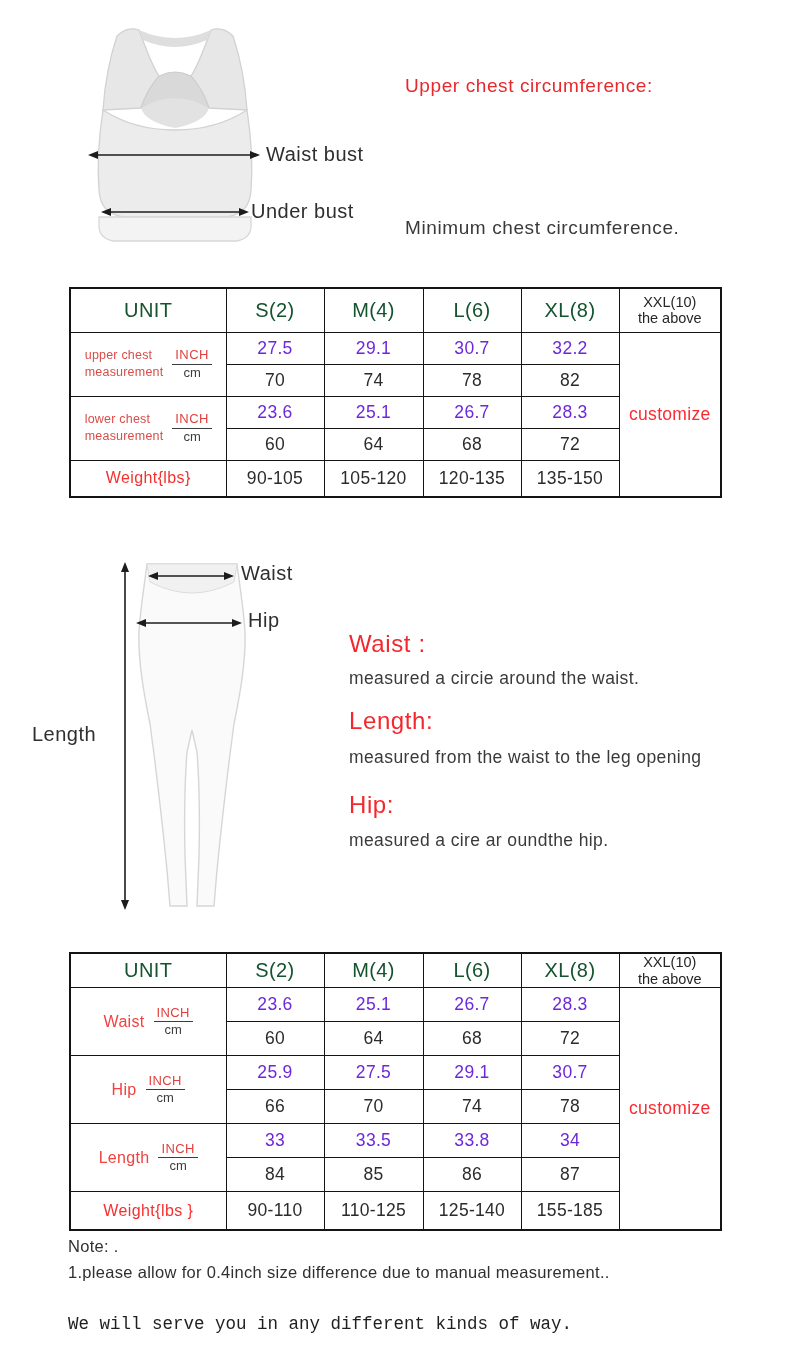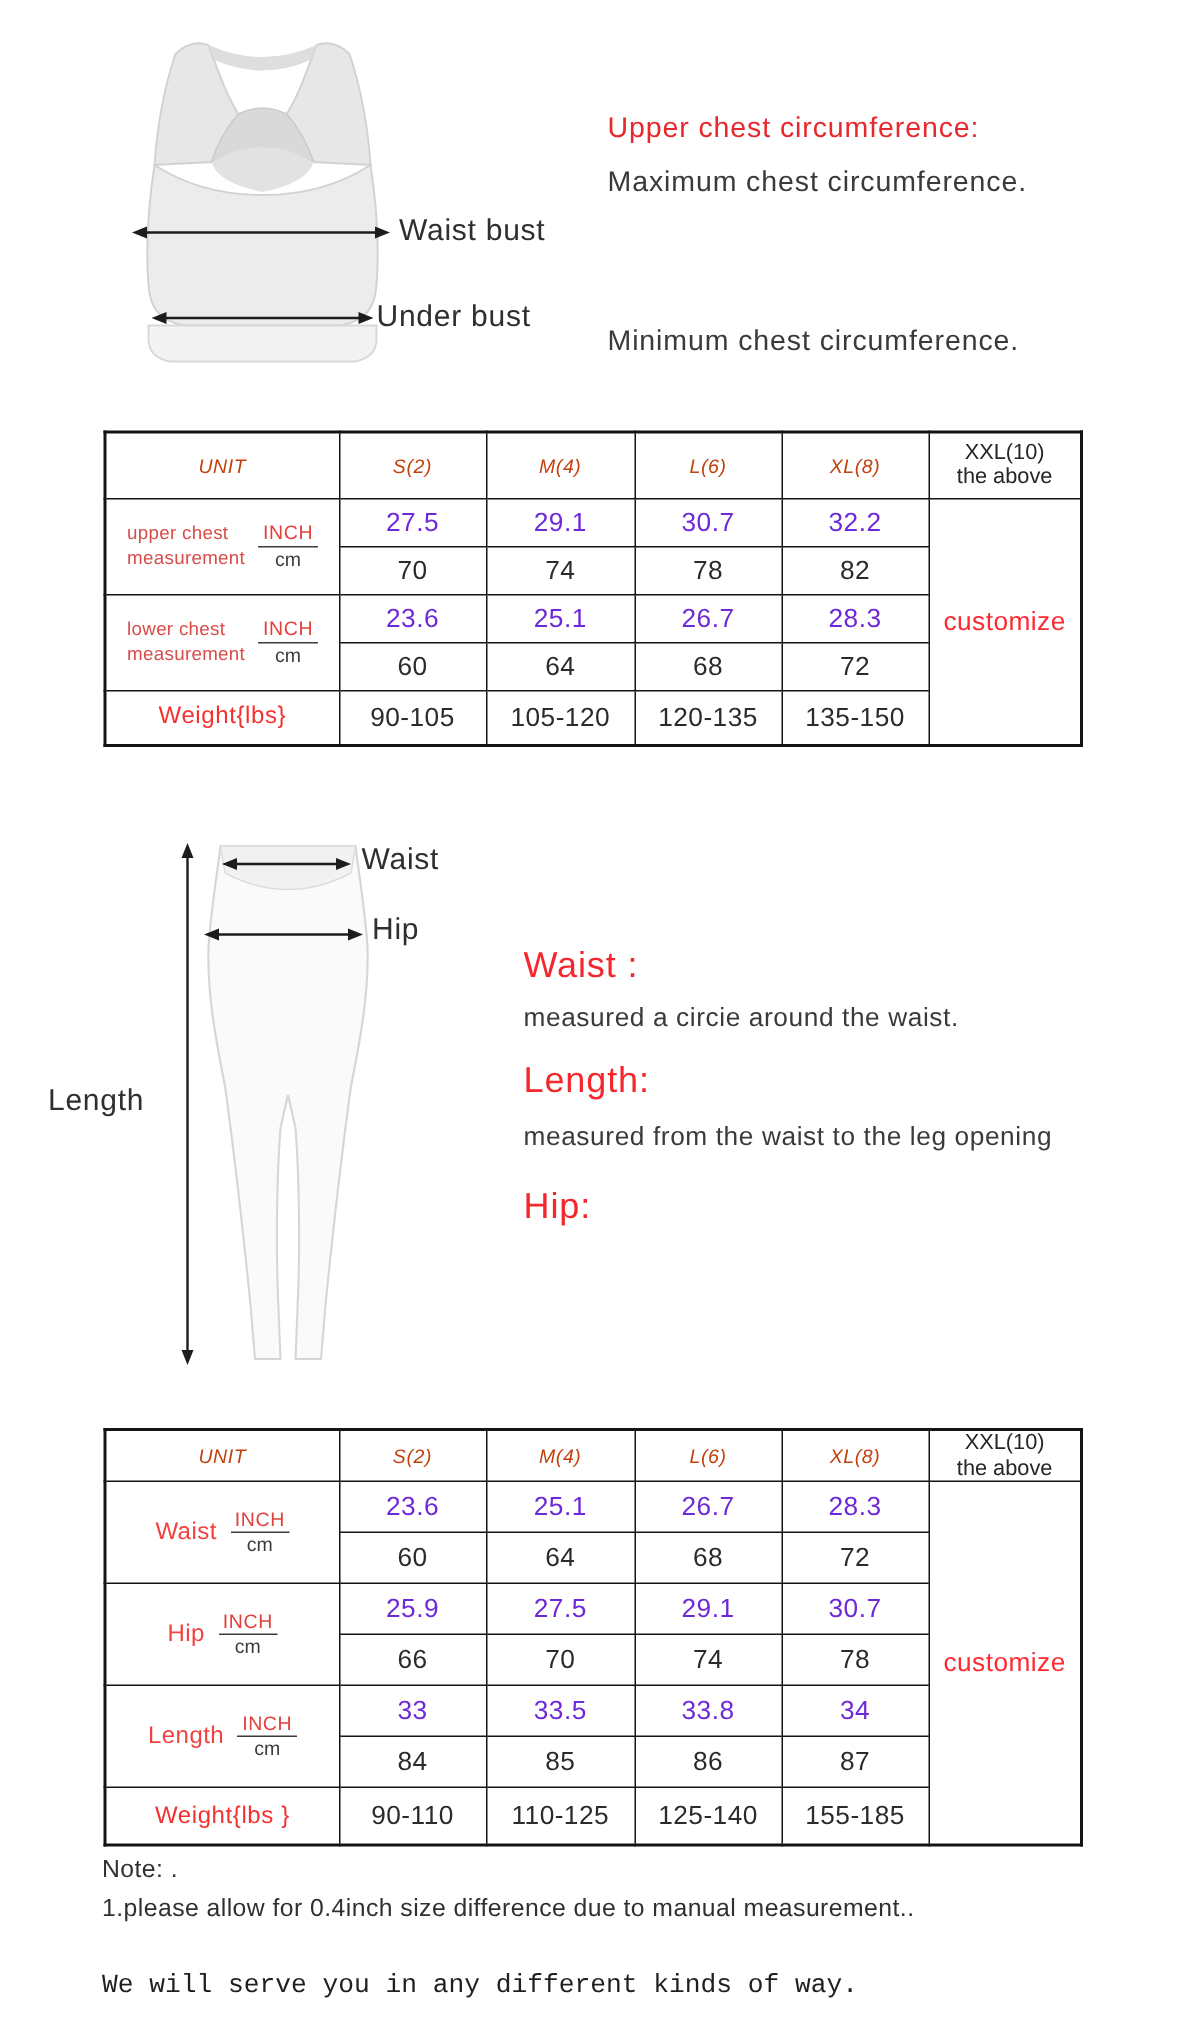--- a/index.html
+++ b/index.html
@@ -14,21 +14,21 @@
   .red-heading-lg{font-size:24px;color:#f4272c;letter-spacing:.6px;white-space:nowrap;}
   .dark-desc-md{font-size:17.5px;color:#3a3a3a;letter-spacing:.4px;white-space:nowrap;}
 
   
   table.size{border-collapse:collapse;table-layout:fixed;border:2.4px solid #141414;}
   table.size td{border:1.7px solid #141414;text-align:center;vertical-align:middle;
                 padding:0;overflow:hidden;}
   .h-head1{height:44px;} .h-head2{height:31px;}
   .h-data1{height:32px;} .h-data2{height:34px;}
   .h-weight1{height:37px;} .h-weight2{height:38px;}
-  td.hdr{font-size:13px;color:#c2410c;letter-spacing:.4px;font-style:italic;}
+  td.hdr{font-size:20px;color:#14532d;letter-spacing:.4px;}
   td.xxl-hdr{font-size:14.5px;line-height:1.15;color:#262626;}
   td.val{font-size:17.5px;color:#2b2b2b;letter-spacing:.3px;}
   td.val-red{font-size:17.5px;color:#6d28d9;letter-spacing:.3px;}
   td.customize{font-size:17.5px;color:#fb2a33;letter-spacing:.3px;}
   td.weight-lbl{font-size:16px;color:#f4312f;letter-spacing:.4px;}
   .lbl-flex{display:flex;align-items:center;justify-content:center;gap:9px;}
   .row-lbl-sm{font-size:12.5px;color:#d94c48;text-align:left;line-height:1.4;letter-spacing:.2px;}
   .row-lbl-md{font-size:16px;color:#f0423f;letter-spacing:.3px;}
   .frac{display:inline-flex;flex-direction:column;align-items:center;line-height:1.1;}
   .frac .ft{font-size:13px;color:#e0413d;border-bottom:1.5px solid #3c3c3c;padding:0 3px 1px;letter-spacing:.4px;}
@@ -63,21 +63,20 @@
   <div class="abs diagram-label" style="left:266px;top:143px;">Waist bust</div>
 
   <svg class="abs" style="left:101px;top:205px;" width="148" height="14" viewBox="0 0 148 14">
     <line x1="8" y1="7" x2="140" y2="7" stroke="#1c1c1c" stroke-width="1.6"></line>
     <polygon points="0,7 10,3 10,11" fill="#1c1c1c"></polygon>
     <polygon points="148,7 138,3 138,11" fill="#1c1c1c"></polygon>
   </svg>
   <div class="abs diagram-label" style="left:251px;top:200px;">Under bust</div>
 
   <div class="abs red-heading" style="left:405px;top:75px;">Upper chest circumference:</div>
-  <div class="abs dark-desc" style="left:405px;top:111px;">Maximum chest circumference.</div>
   <div class="abs dark-desc" style="left:405px;top:217px;">Minimum chest circumference.</div>
 
   <table class="size abs" style="left:69px;top:287px;width:651px;">
     <colgroup>
       <col style="width:156px">
         <col style="width:98px">
         <col style="width:99px">
       <col style="width:98px">
         <col style="width:98px">
         <col style="width:102px">
@@ -177,20 +176,21 @@
     <polygon points="7,0 3,10 11,10" fill="#1c1c1c"></polygon>
     <polygon points="7,348 3,338 11,338" fill="#1c1c1c"></polygon>
   </svg>
   <div class="abs diagram-label" style="left:32px;top:723px;">Length</div>
 
   <div class="abs red-heading-lg" style="left:349px;top:630px;">Waist :</div>
   <div class="abs dark-desc-md" style="left:349px;top:668px;">measured a circie around the waist.</div>
   <div class="abs red-heading-lg" style="left:349px;top:707px;">Length:</div>
   <div class="abs dark-desc-md" style="left:349px;top:747px;">measured from the waist to the leg opening</div>
   <div class="abs red-heading-lg" style="left:349px;top:791px;">Hip:</div>
+  <div class="abs dark-desc-md" style="left:349px;top:830px;">measured a cire ar oundthe hip.</div>
 
   <table class="size abs" style="left:69px;top:952px;width:651px;">
     <colgroup>
       <col style="width:156px">
         <col style="width:98px">
         <col style="width:99px">
       <col style="width:98px">
         <col style="width:98px">
         <col style="width:102px">
     </colgroup>

